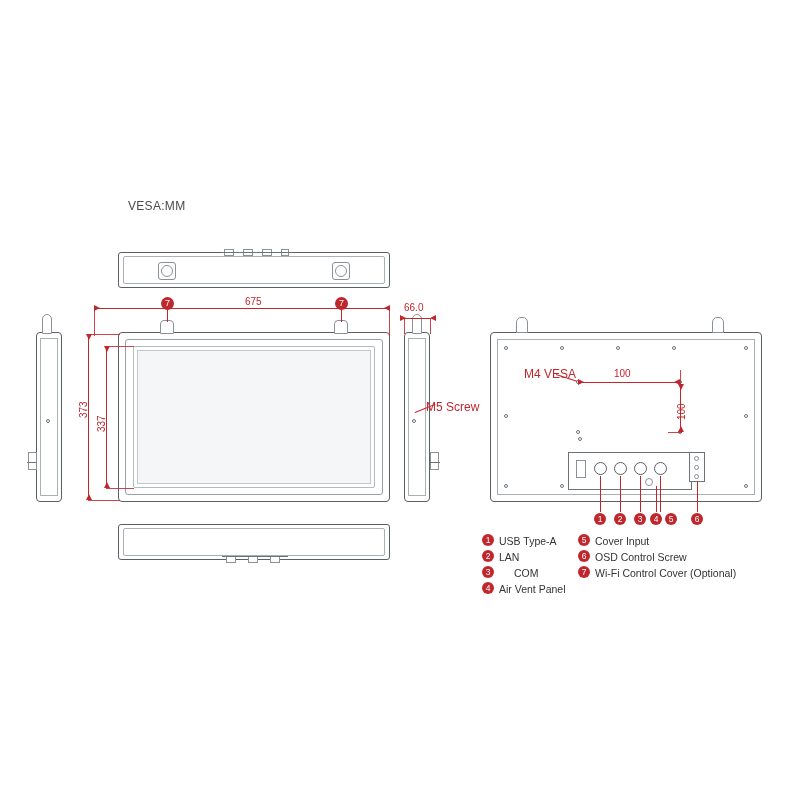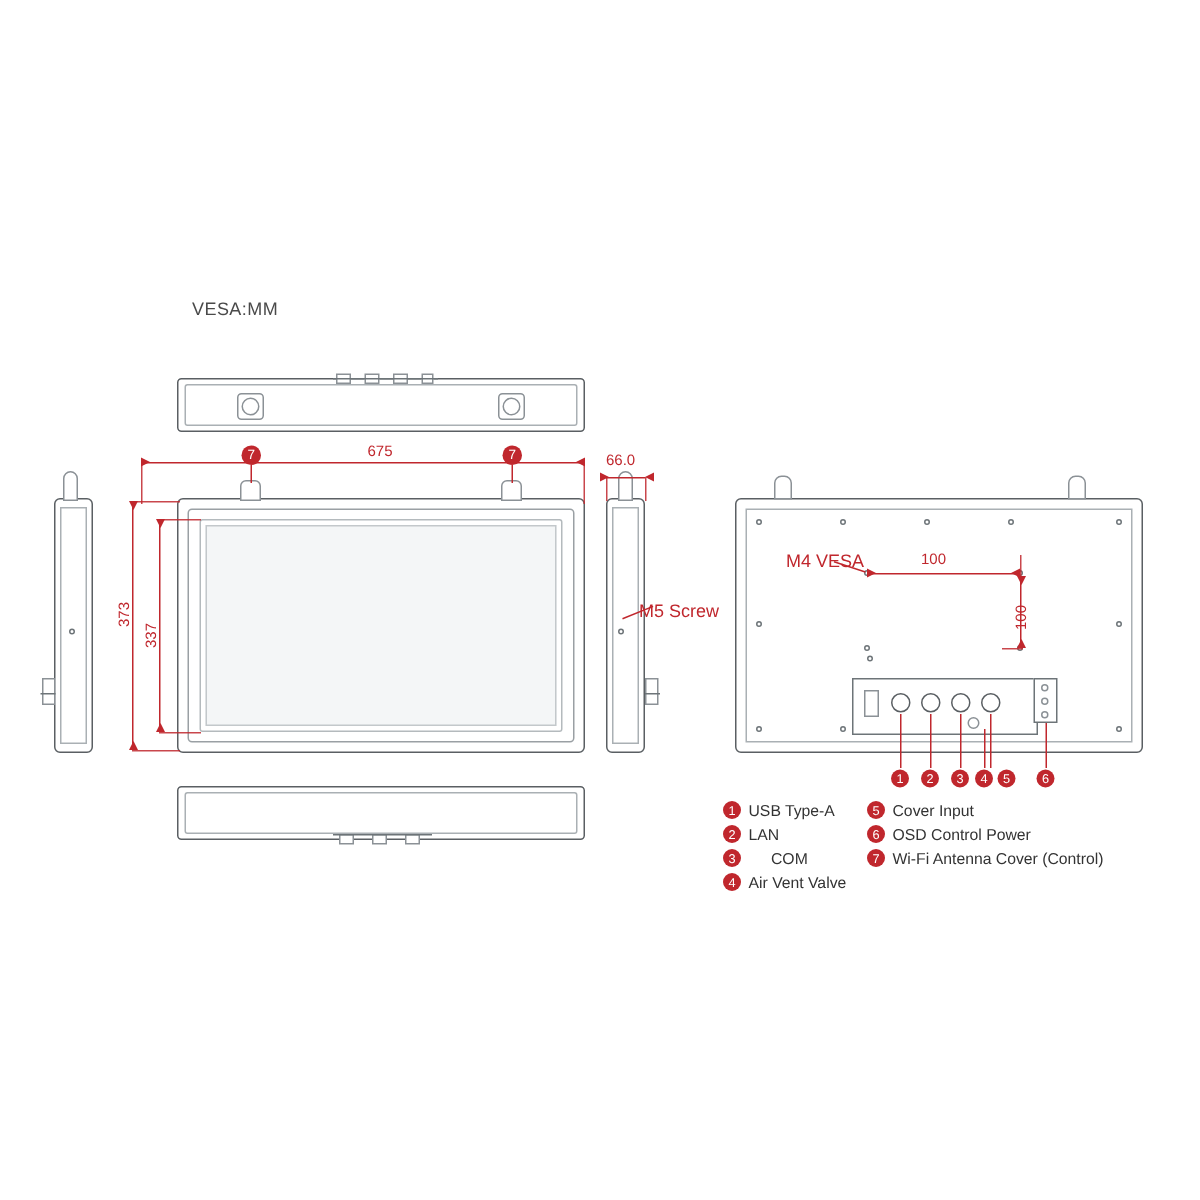--- a/index.html
+++ b/index.html
@@ -230,25 +230,25 @@
     <div class="badge sm" style="left:482px;top:534px;">1</div>
     <div class="abs leg" style="left:499px;top:535px;">USB Type-A</div>
 
     <div class="badge sm" style="left:482px;top:550px;">2</div>
     <div class="abs leg" style="left:499px;top:551px;">LAN</div>
 
     <div class="badge sm" style="left:482px;top:566px;">3</div>
     <div class="abs leg" style="left:514px;top:567px;">COM</div>
 
     <div class="badge sm" style="left:482px;top:582px;">4</div>
-    <div class="abs leg" style="left:499px;top:583px;">Air Vent Valve</div>
+    <div class="abs leg" style="left:499px;top:583px;">Air Vent Panel</div>
 
     <div class="badge sm" style="left:578px;top:534px;">5</div>
     <div class="abs leg" style="left:595px;top:535px;">Cover Input</div>
 
     <div class="badge sm" style="left:578px;top:550px;">6</div>
-    <div class="abs leg" style="left:595px;top:551px;">OSD Control Power</div>
+    <div class="abs leg" style="left:595px;top:551px;">OSD Control Screw</div>
 
     <div class="badge sm" style="left:578px;top:566px;">7</div>
-    <div class="abs leg" style="left:595px;top:567px;">Wi-Fi Antenna Cover (Control)</div>
+    <div class="abs leg" style="left:595px;top:567px;">Wi-Fi Control Cover (Optional)</div>
   </div>
 
 </div>
 
 </body></html>

